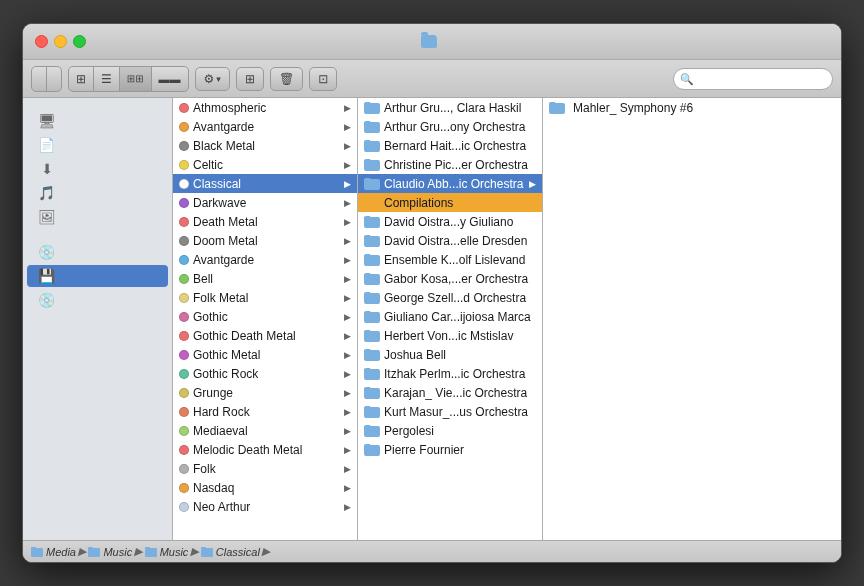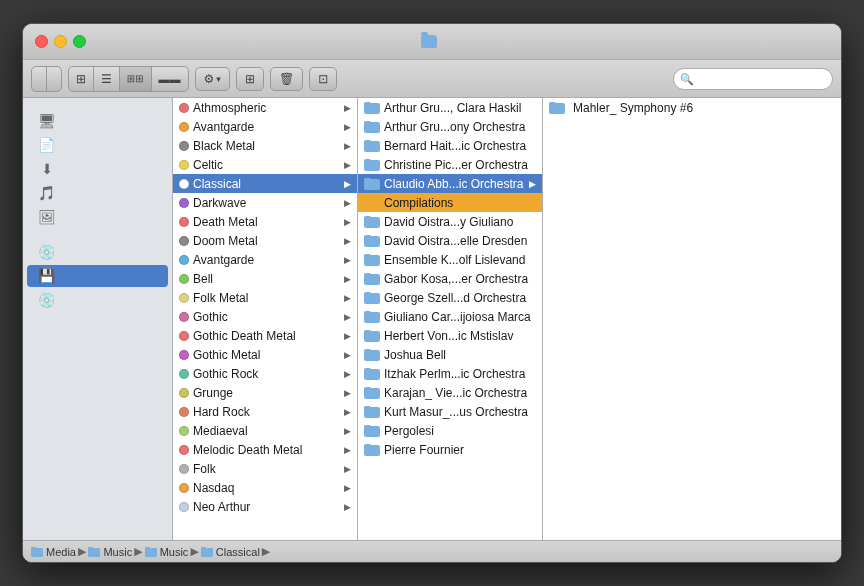--- a/index.html
+++ b/index.html
@@ -262,20 +262,21 @@
     .breadcrumb {
       height: 22px;
       background: linear-gradient(to bottom, #d5d5d5, #c5c5c5);
       border-top: 1px solid #aaa;
       display: flex;
       align-items: center;
       padding: 0 8px;
       font-size: 11px;
       color: #333;
       gap: 2px;
+      font-style: italic;
     }
     .breadcrumb-item {
       display: flex;
       align-items: center;
       gap: 3px;
     }
     .breadcrumb-sep { color: #666; }
     .bc-folder-icon {
       width: 12px;
       height: 10px;

